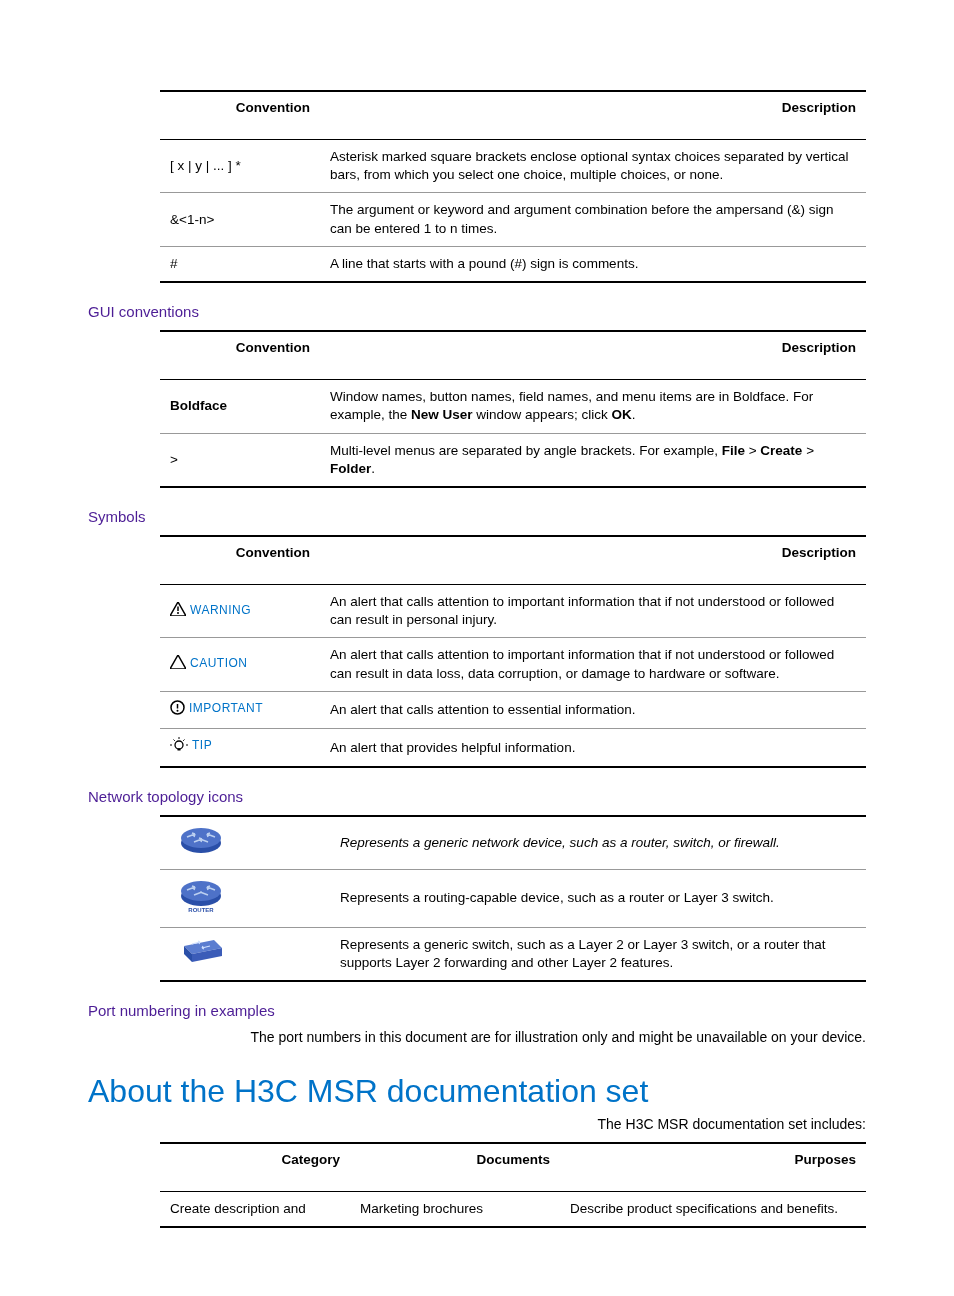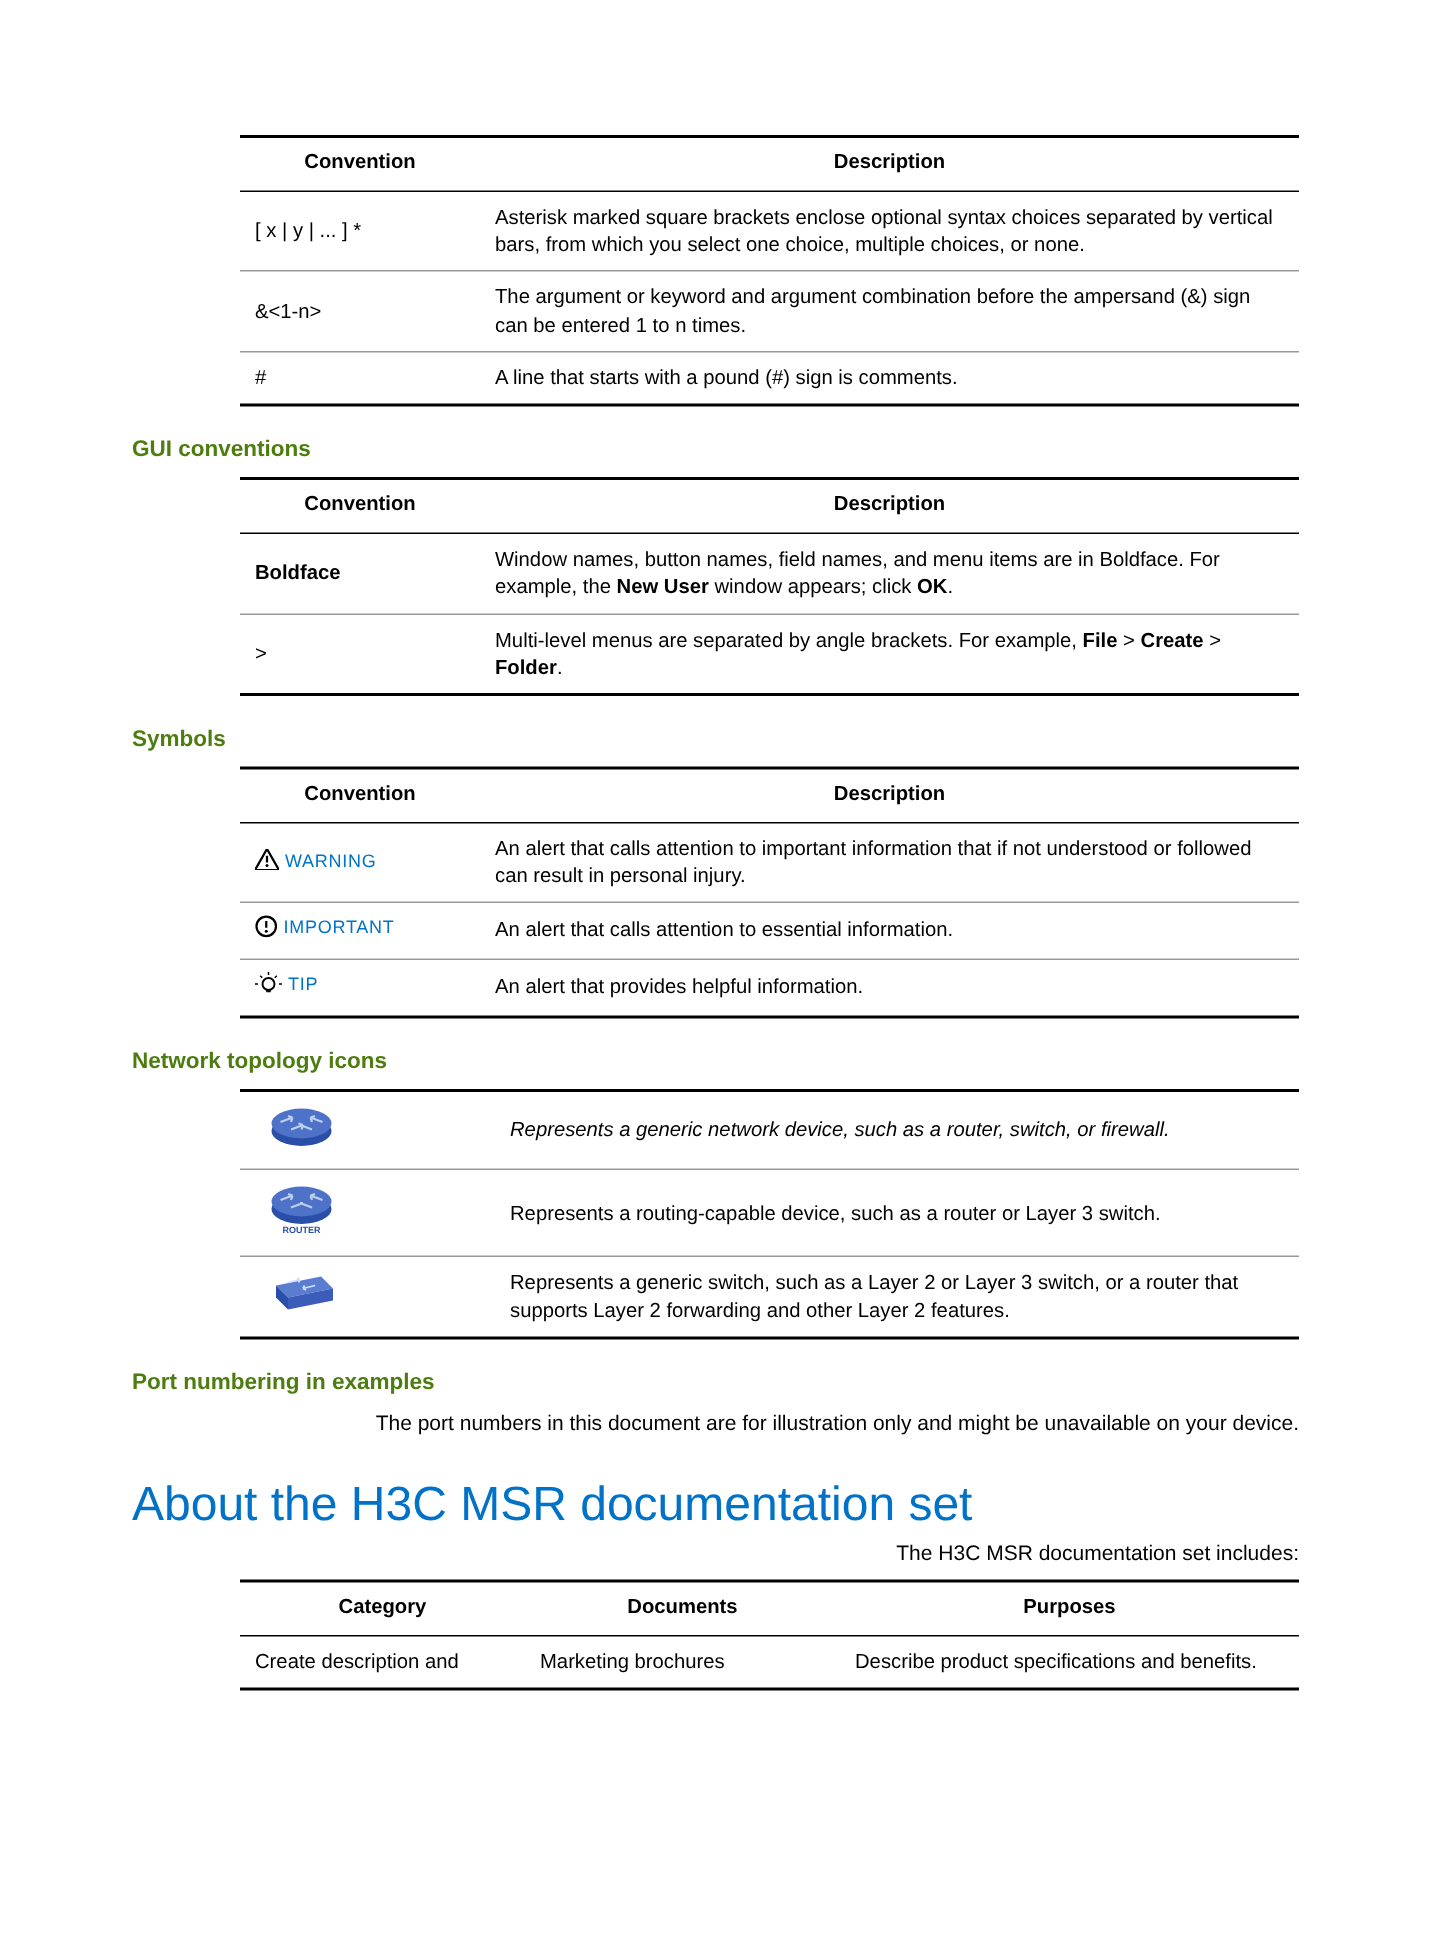--- a/index.html
+++ b/index.html
@@ -15,42 +15,42 @@
   table {
     border-collapse: collapse;
     width: 100%;
     margin: 0 0 20px 0;
   }
   table.indented {
     width: calc(100% - 72px);
     margin-left: 72px;
   }
   th {
-    text-align: center;
+    text-align: right;
     font-weight: bold;
-    padding: 8px 10px 12px 10px;
+    padding: 8px 10px 24px 10px;
     font-size: 13.5px;
   }
   td {
     padding: 8px 10px;
     vertical-align: middle;
     font-size: 13.5px;
     line-height: 1.35;
   }
   .thead-rule { border-top: 2.5px solid #000; border-bottom: 1px solid #000; }
   .toprule { border-top: 2.5px solid #000; font-style: italic; }
   .botrule-thin { border-bottom: 1px solid #999; }
   .botrule-thick { border-bottom: 2.5px solid #000; }
   .col1 { width: 140px; }
   .col1b { width: 170px; margin-top: 21px; }
   .coldoc { width: 190px; }
   h3.sect {
-    color: #4d7c0f;
+    color: #4c1d95;
     font-size: 15px;
-    font-weight: bold;
+    font-weight: normal;
     margin: 18px 0 10px 0;
   }
   h1.bigtitle {
     color: #0073c8;
     font-weight: normal;
     font-size: 32px;
     margin: 28px 0 2px 0;
   }
   p.bodytext {
     margin: 6px 0 10px 72px;
@@ -130,20 +130,31 @@
       <span class="symlabel">
         <svg width="16" height="14" viewBox="0 0 16 14">
               <path d="M8 0 L16 14 L0 14 Z" fill="none" stroke="#000" stroke-width="1.5"></path>
               <line x1="8" y1="4.5" x2="8" y2="9" stroke="#000" stroke-width="1.5"></line>
               <circle cx="8" cy="11" r="1" fill="#000"></circle>
             </svg>
         <span>WARNING</span>
       </span>
     </td>
     <td>An alert that calls attention to important information that if not understood or followed can result in personal injury.</td>
+  </tr>
+  <tr class="botrule-thin">
+    <td>
+      <span class="symlabel">
+        <svg width="16" height="14" viewBox="0 0 16 14">
+              <path d="M8 0 L16 14 L0 14 Z" fill="none" stroke="#000" stroke-width="1.5"></path>
+            </svg>
+        <span>CAUTION</span>
+      </span>
+    </td>
+    <td>An alert that calls attention to important information that if not understood or followed can result in data loss, data corruption, or damage to hardware or software.</td>
   </tr>
   <tr class="botrule-thin">
     <td>
       <span class="symlabel">
         <svg width="15" height="15" viewBox="0 0 15 15">
               <circle cx="7.5" cy="7.5" r="6.5" fill="none" stroke="#000" stroke-width="1.5"></circle>
               <line x1="7.5" y1="4" x2="7.5" y2="8.5" stroke="#000" stroke-width="1.5"></line>
               <circle cx="7.5" cy="10.8" r="1" fill="#000"></circle>
             </svg>
         <span>IMPORTANT</span>

